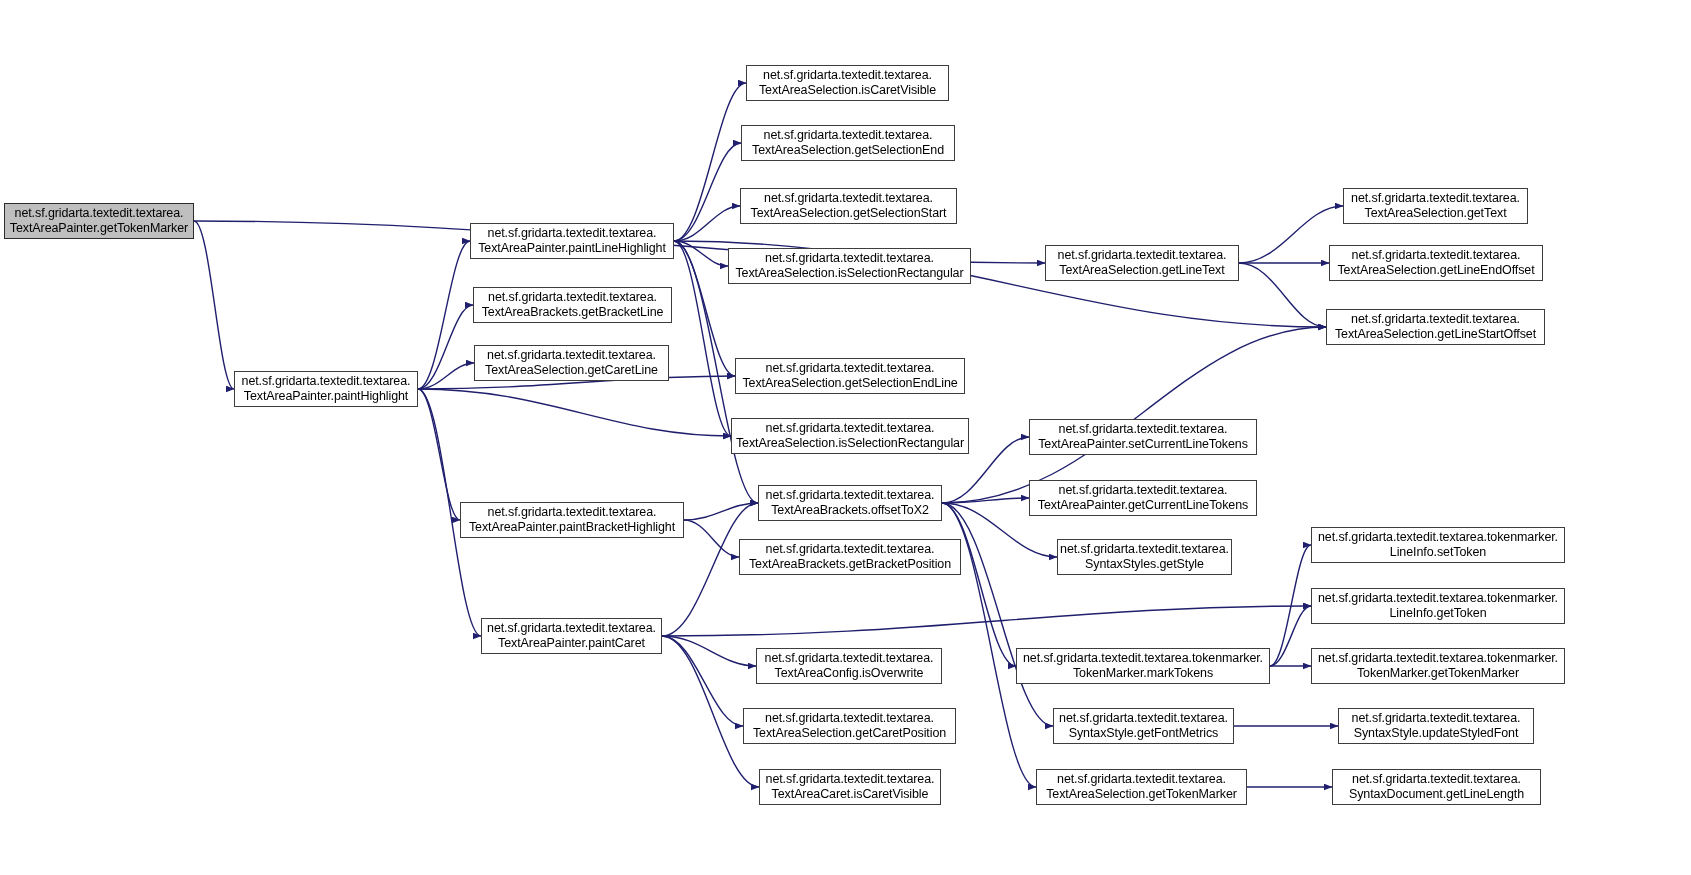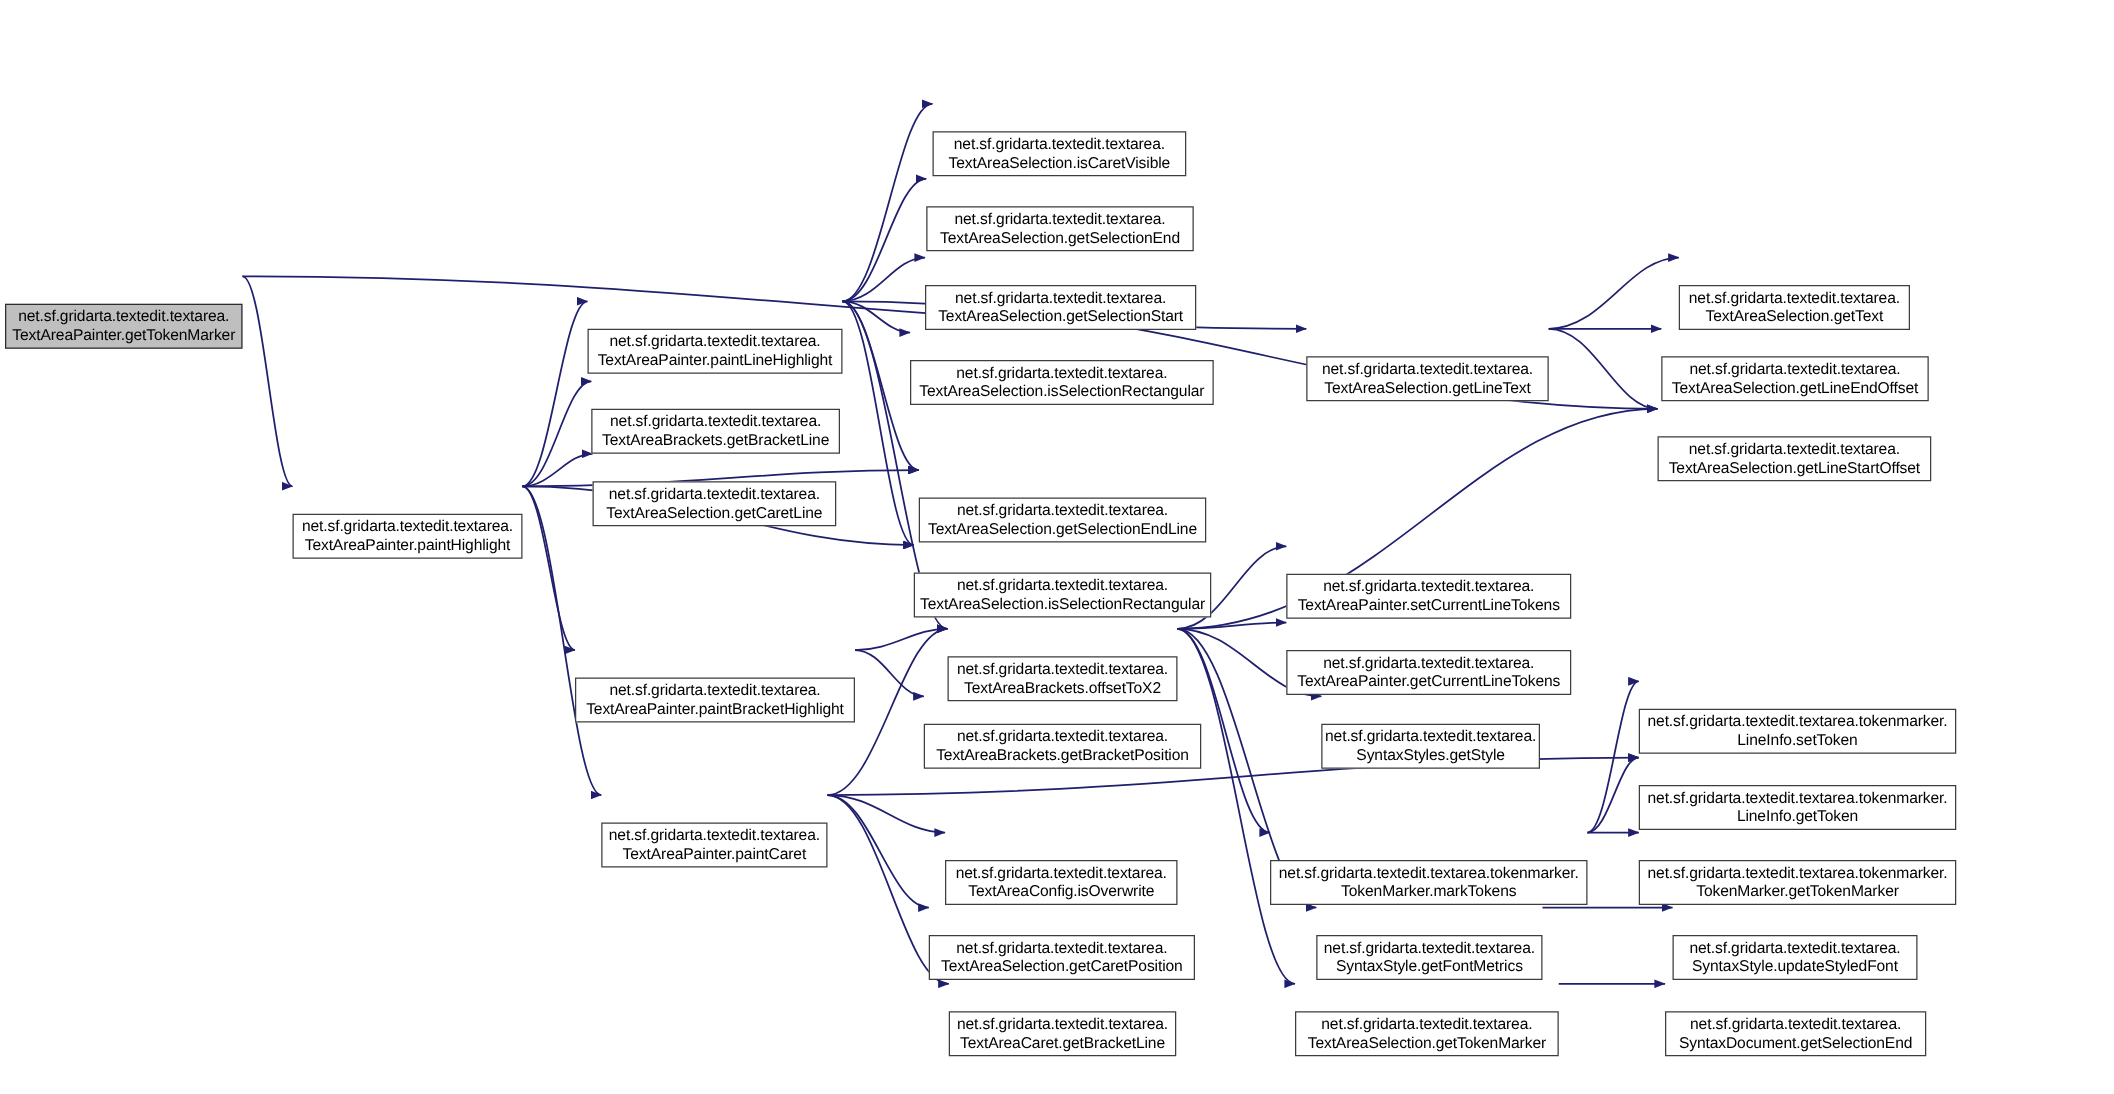--- a/index.html
+++ b/index.html
@@ -34,21 +34,20 @@
     display: flex;
     flex-direction: column;
     align-items: center;
     justify-content: center;
     text-align: center;
     font-size: 12.5px;
     line-height: 15px;
     letter-spacing: -0.1px;
     white-space: nowrap;
     z-index: 2;
-    margin-top: 40px;
   }
   .node.root {
     background: #bfbfbf;
     border: 1px solid #2c2c2c;
   }
   .node .l1, .node .l2 {
     display: block;
   }
 </style>
 </head>
@@ -167,21 +166,21 @@
       <div class="node" style="left: 756px; top: 648px; width: 186px; height: 36px;">
         <span class="l1">net.sf.gridarta.textedit.textarea.</span>
         <span class="l2">TextAreaConfig.isOverwrite</span>
       </div>
       <div class="node" style="left: 743px; top: 708px; width: 213px; height: 36px;">
         <span class="l1">net.sf.gridarta.textedit.textarea.</span>
         <span class="l2">TextAreaSelection.getCaretPosition</span>
       </div>
       <div class="node" style="left: 759px; top: 769px; width: 182px; height: 36px;">
         <span class="l1">net.sf.gridarta.textedit.textarea.</span>
-        <span class="l2">TextAreaCaret.getBracketLine</span>
+        <span class="l2">TextAreaCaret.isCaretVisible</span>
       </div>
       <div class="node" style="left: 1045px; top: 245px; width: 194px; height: 36px;">
         <span class="l1">net.sf.gridarta.textedit.textarea.</span>
         <span class="l2">TextAreaSelection.getLineText</span>
       </div>
       <div class="node" style="left: 1029px; top: 419px; width: 228px; height: 36px;">
         <span class="l1">net.sf.gridarta.textedit.textarea.</span>
         <span class="l2">TextAreaPainter.setCurrentLineTokens</span>
       </div>
       <div class="node" style="left: 1029px; top: 480px; width: 228px; height: 36px;">
@@ -227,16 +226,16 @@
       <div class="node" style="left: 1311px; top: 648px; width: 254px; height: 36px;">
         <span class="l1">net.sf.gridarta.textedit.textarea.tokenmarker.</span>
         <span class="l2">TokenMarker.getTokenMarker</span>
       </div>
       <div class="node" style="left: 1338px; top: 708px; width: 196px; height: 36px;">
         <span class="l1">net.sf.gridarta.textedit.textarea.</span>
         <span class="l2">SyntaxStyle.updateStyledFont</span>
       </div>
       <div class="node" style="left: 1332px; top: 769px; width: 209px; height: 36px;">
         <span class="l1">net.sf.gridarta.textedit.textarea.</span>
-        <span class="l2">SyntaxDocument.getSelectionEnd</span>
+        <span class="l2">SyntaxDocument.getLineLength</span>
       </div>
     </div>
 </div>
 
 </body></html>

